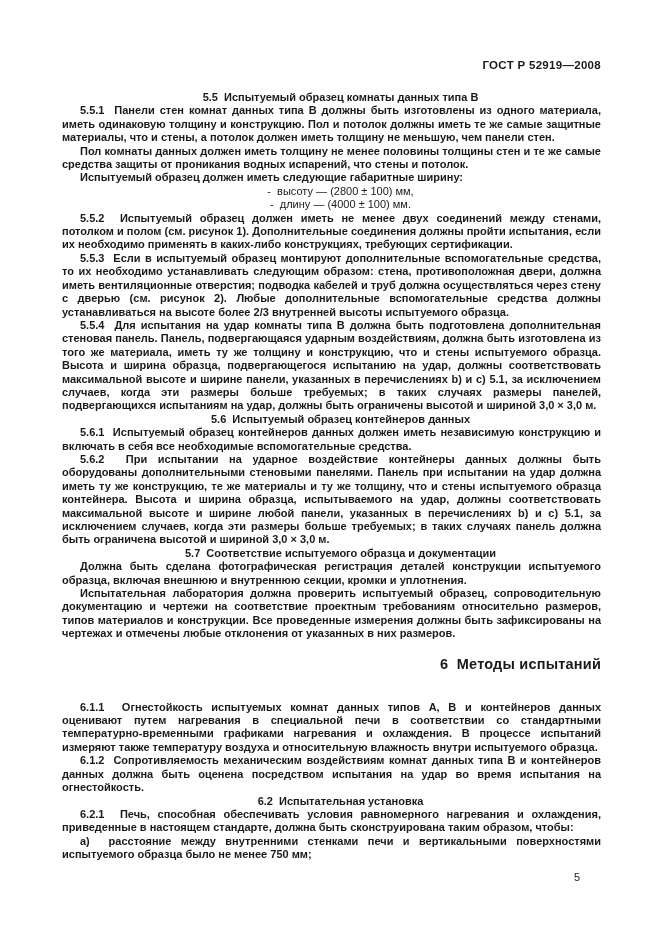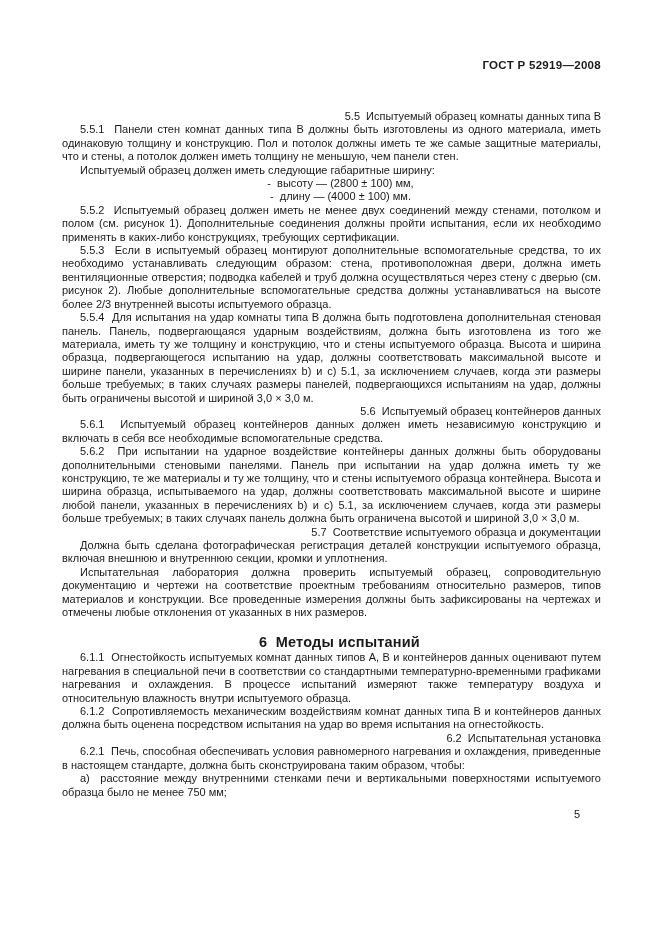--- a/index.html
+++ b/index.html
@@ -16,66 +16,68 @@
     width: 661px;
     height: 936px;
     background: #ffffff;
     padding: 58px 60px 0 62px;
   }
   .doc-header {
     text-align: right;
     font-weight: bold;
     font-size: 11.5px;
     line-height: 14px;
-    margin-bottom: 38px;
+    margin-bottom: 19px;
     letter-spacing: 0.3px;
   }
   .content {
     font-size: 11px;
     line-height: 13.4px;
     text-align: justify;
   }
   .h-sub {
-    font-weight: normal;
+    font-weight: bold;
     padding-left: 18px;
-    text-align: right;
+    text-align: center;
   }
   .para {
     text-indent: 18px;
+    font-weight: bold;
   }
   .list-item {
     padding-left: 18px;
     text-align: center;
   }
   .h-main {
     font-weight: bold;
     font-size: 14.5px;
     line-height: 17px;
     padding-left: 16px;
-    margin: 15px 0 0 0;
-    text-align: center;
+    margin: 15px 0 28px 0;
+    text-align: right;
     letter-spacing: 0.2px;
   }
   .page-footer {
     font-size: 11px;
     text-align: right;
     padding-right: 21px;
     margin-top: 9px;
   }
 </style>
 </head>
 <body>
 
 <div class="page">
 
   <div class="doc-header">ГОСТ Р 52919—2008</div>
 
   <div class="content">
     <div class="h-sub">5.5&nbsp; Испытуемый образец комнаты данных типа В</div>
     <div class="para">5.5.1&nbsp; Панели стен комнат данных типа В должны быть изготовлены из одного материала, иметь одинаковую толщину и конструкцию. Пол и потолок должны иметь те же самые защитные материалы, что и стены, а потолок должен иметь толщину не меньшую, чем панели стен.</div>
+    <div class="para">Пол комнаты данных должен иметь толщину не менее половины толщины стен и те же самые средства защиты от проникания водных испарений, что стены и потолок.</div>
     <div class="para">Испытуемый образец должен иметь следующие габаритные ширину:</div>
     <div class="list-item">-&nbsp; высоту — (2800 ± 100) мм,</div>
     <div class="list-item">-&nbsp; длину — (4000 ± 100) мм.</div>
     <div class="para">5.5.2&nbsp; Испытуемый образец должен иметь не менее двух соединений между стенами, потолком и полом (см. рисунок 1). Дополнительные соединения должны пройти испытания, если их необходимо применять в каких-либо конструкциях, требующих сертификации.</div>
     <div class="para">5.5.3&nbsp; Если в испытуемый образец монтируют дополнительные вспомогательные средства, то их необходимо устанавливать следующим образом: стена, противоположная двери, должна иметь вентиляционные отверстия; подводка кабелей и труб должна осуществляться через стену с дверью (см. рисунок 2). Любые дополнительные вспомогательные средства должны устанавливаться на высоте более 2/3 внутренней высоты испытуемого образца.</div>
     <div class="para">5.5.4&nbsp; Для испытания на удар комнаты типа В должна быть подготовлена дополнительная стеновая панель. Панель, подвергающаяся ударным воздействиям, должна быть изготовлена из того же материала, иметь ту же толщину и конструкцию, что и стены испытуемого образца. Высота и ширина образца, подвергающегося испытанию на удар, должны соответствовать максимальной высоте и ширине панели, указанных в перечислениях b) и c) 5.1, за исключением случаев, когда эти размеры больше требуемых; в таких случаях размеры панелей, подвергающихся испытаниям на удар, должны быть ограничены высотой и шириной 3,0 × 3,0 м.</div>
     <div class="h-sub">5.6&nbsp; Испытуемый образец контейнеров данных</div>
     <div class="para">5.6.1&nbsp; Испытуемый образец контейнеров данных должен иметь независимую конструкцию и включать в себя все необходимые вспомогательные средства.</div>
     <div class="para">5.6.2&nbsp; При испытании на ударное воздействие контейнеры данных должны быть оборудованы дополнительными стеновыми панелями. Панель при испытании на удар должна иметь ту же конструкцию, те же материалы и ту же толщину, что и стены испытуемого образца контейнера. Высота и ширина образца, испытываемого на удар, должны соответствовать максимальной высоте и ширине любой панели, указанных в перечислениях b) и c) 5.1, за исключением случаев, когда эти размеры больше требуемых; в таких случаях панель должна быть ограничена высотой и шириной 3,0 × 3,0 м.</div>
     <div class="h-sub">5.7&nbsp; Соответствие испытуемого образца и документации</div>

